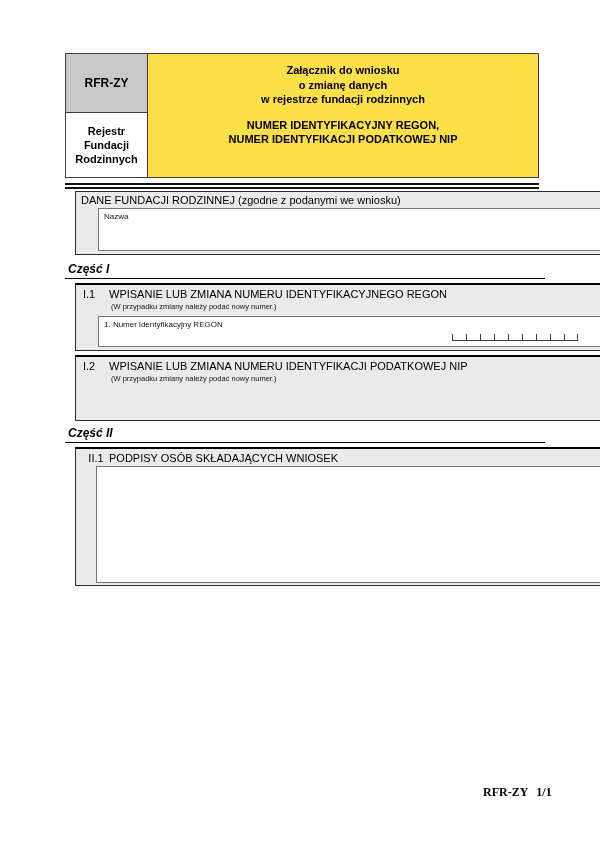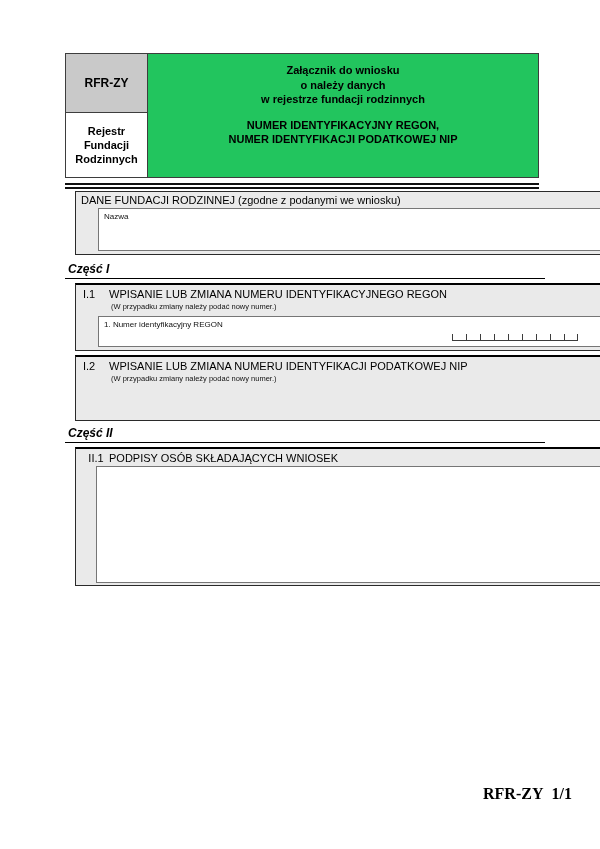--- a/index.html
+++ b/index.html
@@ -19,21 +19,21 @@
     height:59px; background:#c9c9c9; border-bottom:1.5px solid #3d3d3d;
     display:flex; align-items:center; justify-content:center;
     font-weight:bold; font-size:12px;
   }
   .hdr-register {
     flex:1; background:#ffffff; display:flex; align-items:center; justify-content:center;
     text-align:center; font-weight:bold; font-size:11px; line-height:14px;
   }
   .hdr-register span { display:block; }
   .hdr-right {
-    flex:1; background:#22c55e; text-align:center; padding-top:9px;
+    flex:1; background:#fde047; text-align:center; padding-top:9px;
     font-weight:bold; font-size:11px; line-height:14.5px;
   }
   .hdr-title span, .hdr-subject span { display:block; }
   .hdr-subject { margin-top:11px; }
 
   
   .double-rule {
     position:absolute; left:65px; top:183px; width:474px; height:6px;
     border-top:2px solid #101010; border-bottom:2px solid #101010;
   }
@@ -82,21 +82,21 @@
   }
   .comb-cell:last-child { border-right:1.5px solid #3c3c3c; }
 
   
   .blk-ii1 { top:447px; height:139px;text-align:center; }
   .blk-ii1 .blk-field { left:20px; right:2px; top:17px; bottom:2px; }
 
   
   .footer {
     position:absolute; left:483px; top:785px;
-    font-family:"Liberation Serif", serif; font-weight:bold; font-size:16px;
+    font-family:"Liberation Serif", serif; font-weight:bold; font-size:12px;
     white-space:nowrap;
   }
   .footer .pg { margin-left:8px; }
 </style>
 </head>
 <body>
 
 <div class="page">
 
   <div class="hdr">
@@ -106,21 +106,21 @@
         <div>
           <span>Rejestr</span>
           <span>Fundacji</span>
           <span>Rodzinnych</span>
         </div>
       </div>
     </div>
     <div class="hdr-right">
       <div class="hdr-title">
         <span>Załącznik do wniosku</span>
-        <span>o należy danych</span>
+        <span>o zmianę danych</span>
         <span>w rejestrze fundacji rodzinnych</span>
       </div>
       <div class="hdr-subject">
         <span>NUMER IDENTYFIKACYJNY REGON,</span>
         <span>NUMER IDENTYFIKACJI PODATKOWEJ NIP</span>
       </div>
     </div>
   </div>
 
   <div class="double-rule"></div>

